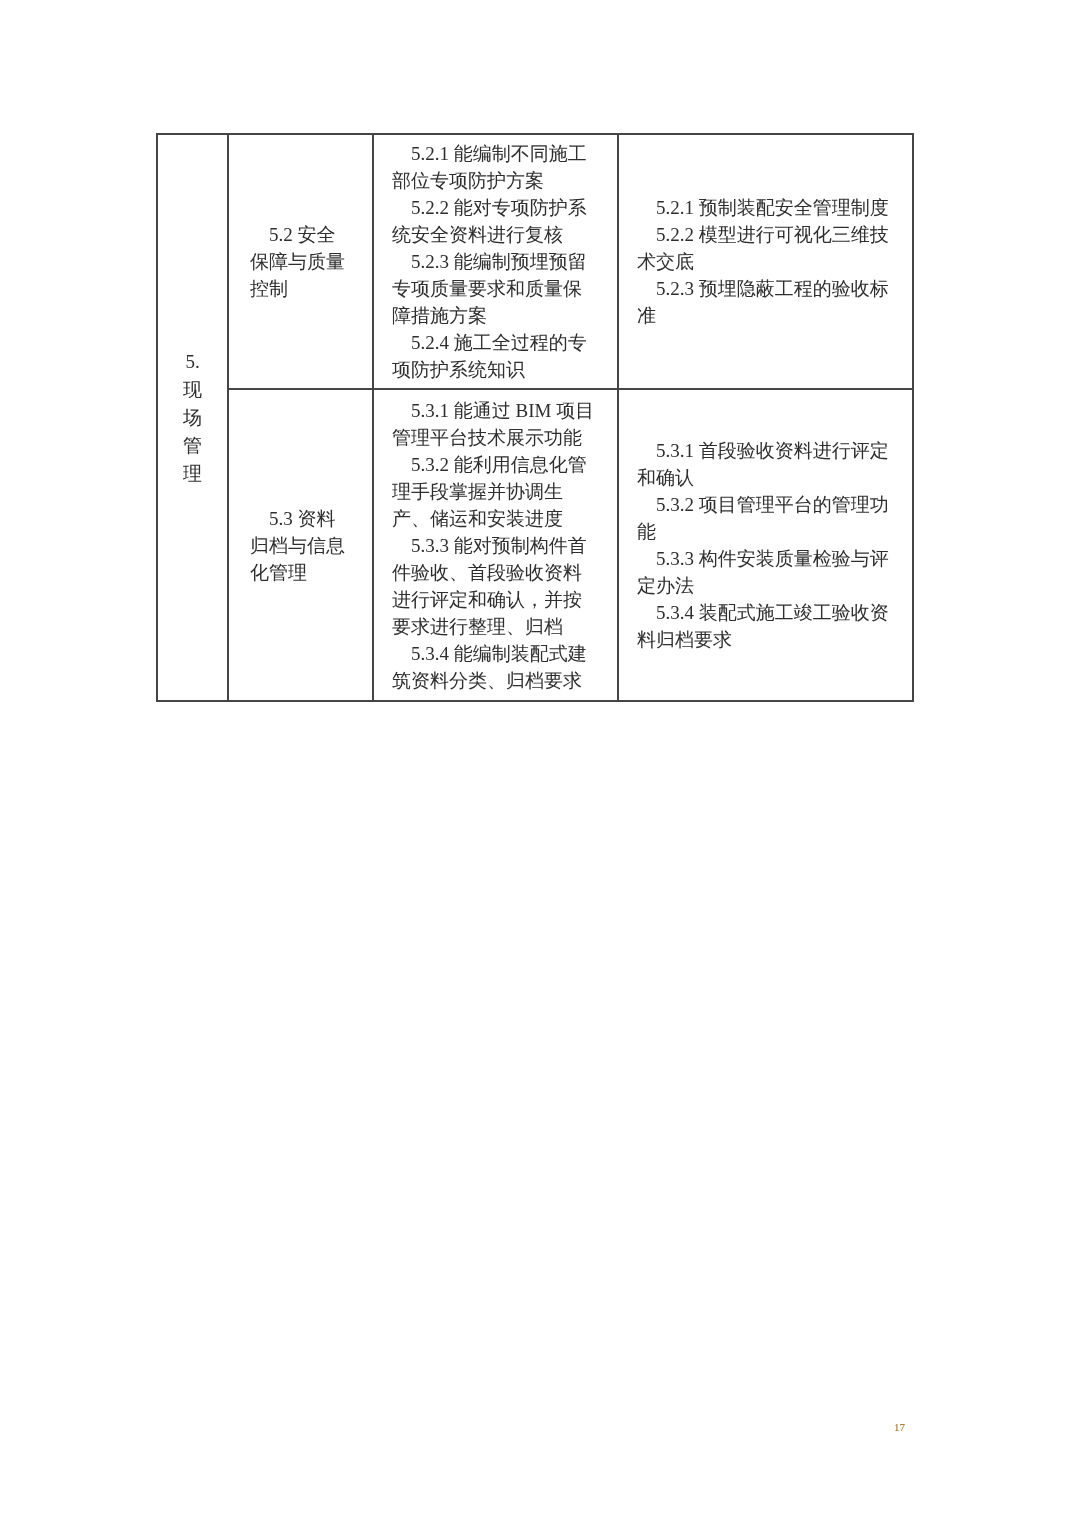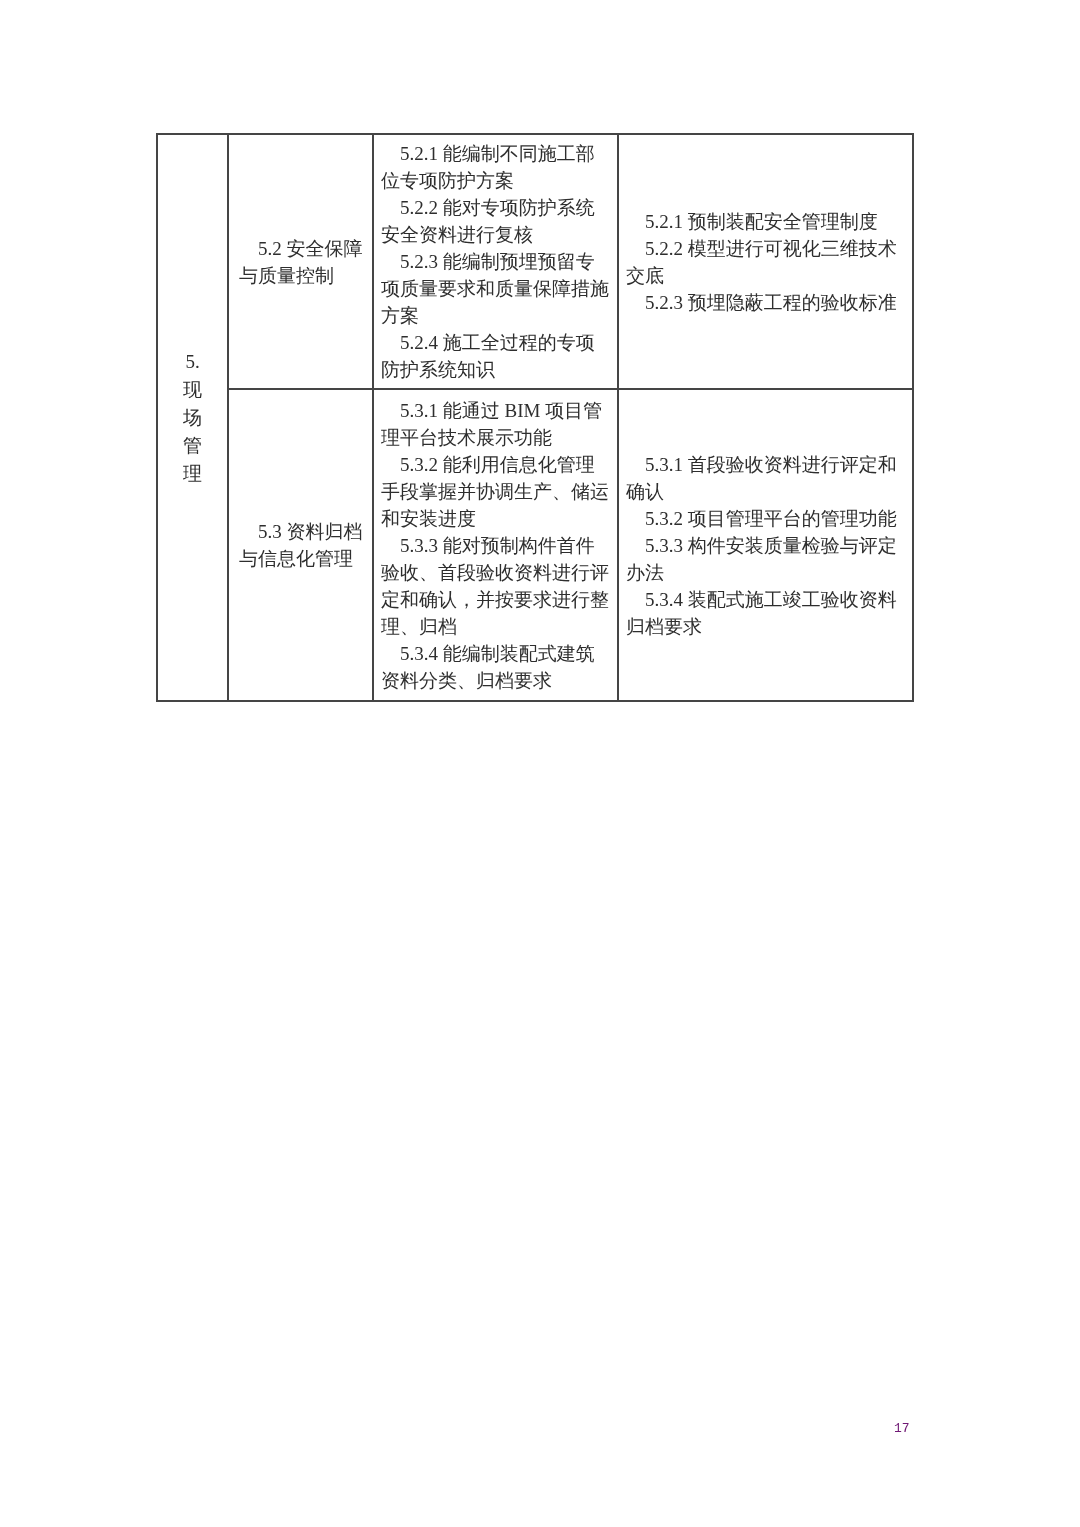--- a/index.html
+++ b/index.html
@@ -21,21 +21,21 @@
     top: 133px;
     width: 756px;
     border-collapse: collapse;
     table-layout: fixed;
     font-size: 19px;
     line-height: 27px;
   }
   .doc-table td {
     border: 2px solid #454545;
     vertical-align: middle;
-    padding: 5px 7px;
+    padding: 5px 18px;
     overflow: hidden;
   }
   .cat-cell {
     text-align: center;
     white-space: pre-line;
     line-height: 28px;
   }
   .section-cell {
     text-align: left;
     margin-top: 12px;
@@ -53,23 +53,23 @@
     padding: 4px 6px;
   }
   .para {
     margin: 0;
     text-indent: 1em;
   }
   .page-number {
     position: absolute;
     left: 894px;
     top: 1421px;
-    font-family: Liberation Mono, monospace;
-    font-size: 13px;
-    color: #701a75;
+    font-family: Liberation Serif, serif;
+    font-size: 11px;
+    color: #a16207;
   }
 </style>
 </head>
 <body>
 
 <table class="doc-table">
   <colgroup>
     <col style="width:71px">
     <col style="width:145px">
     <col style="width:245px">

